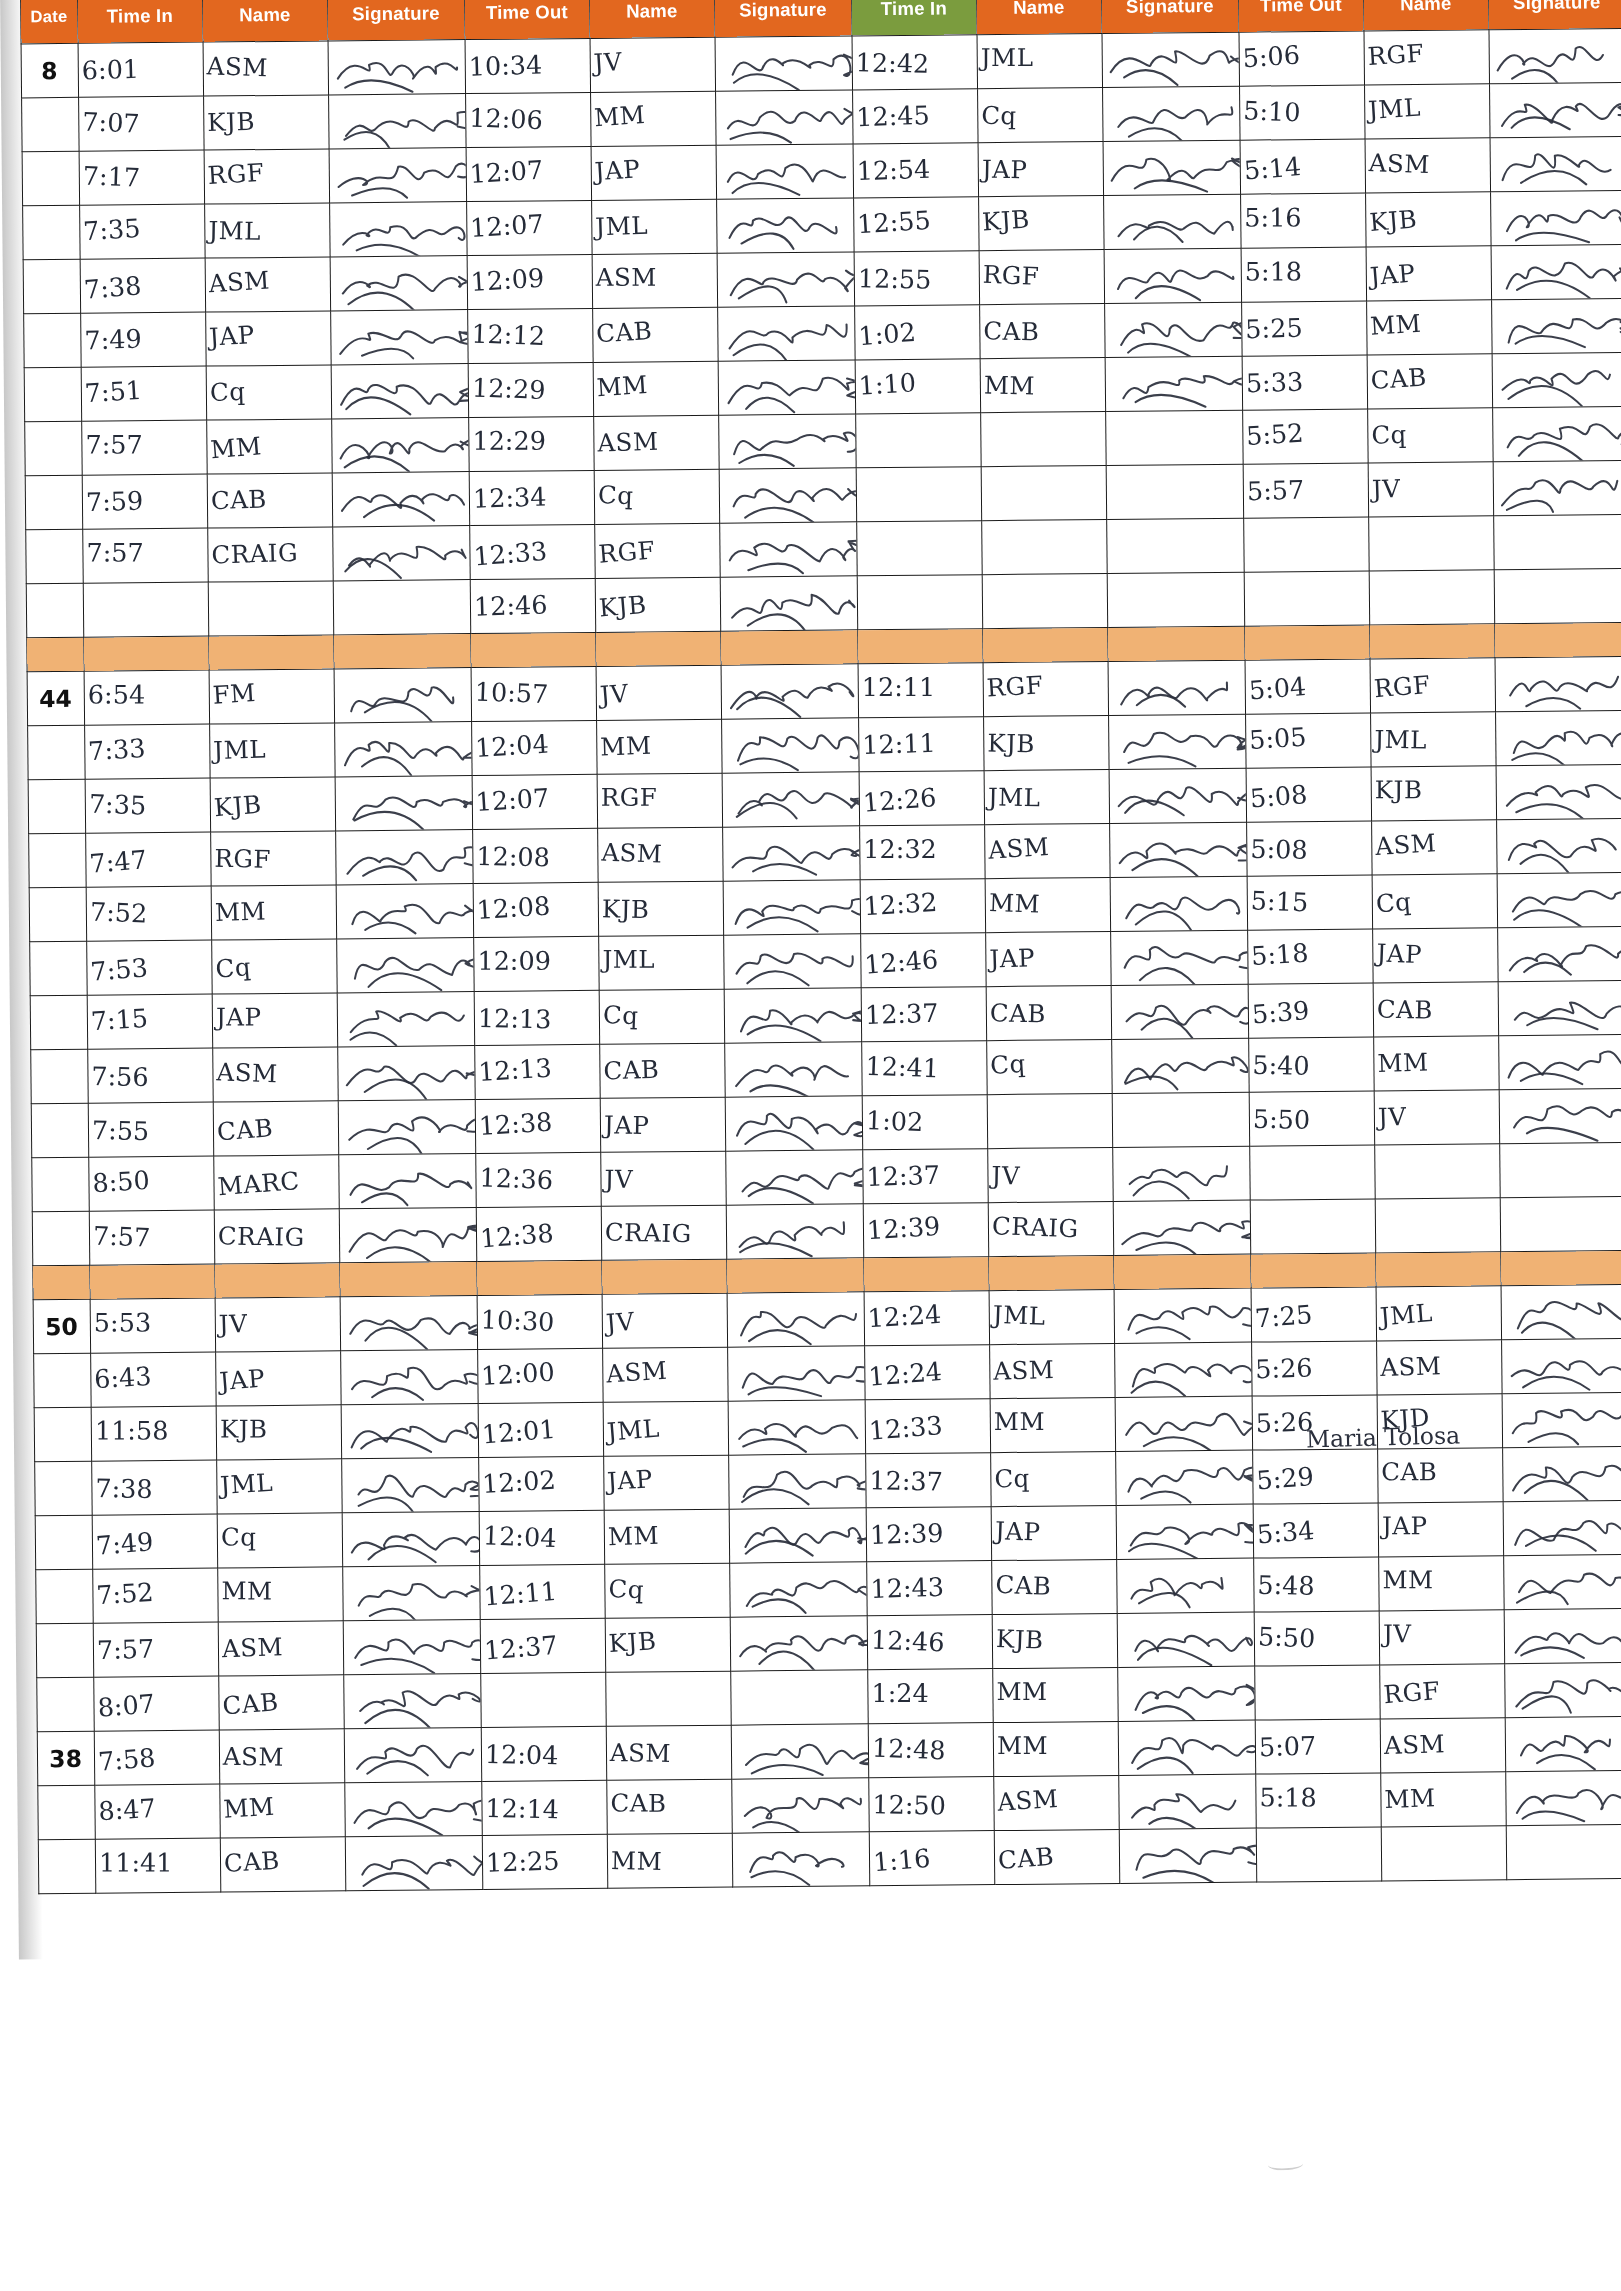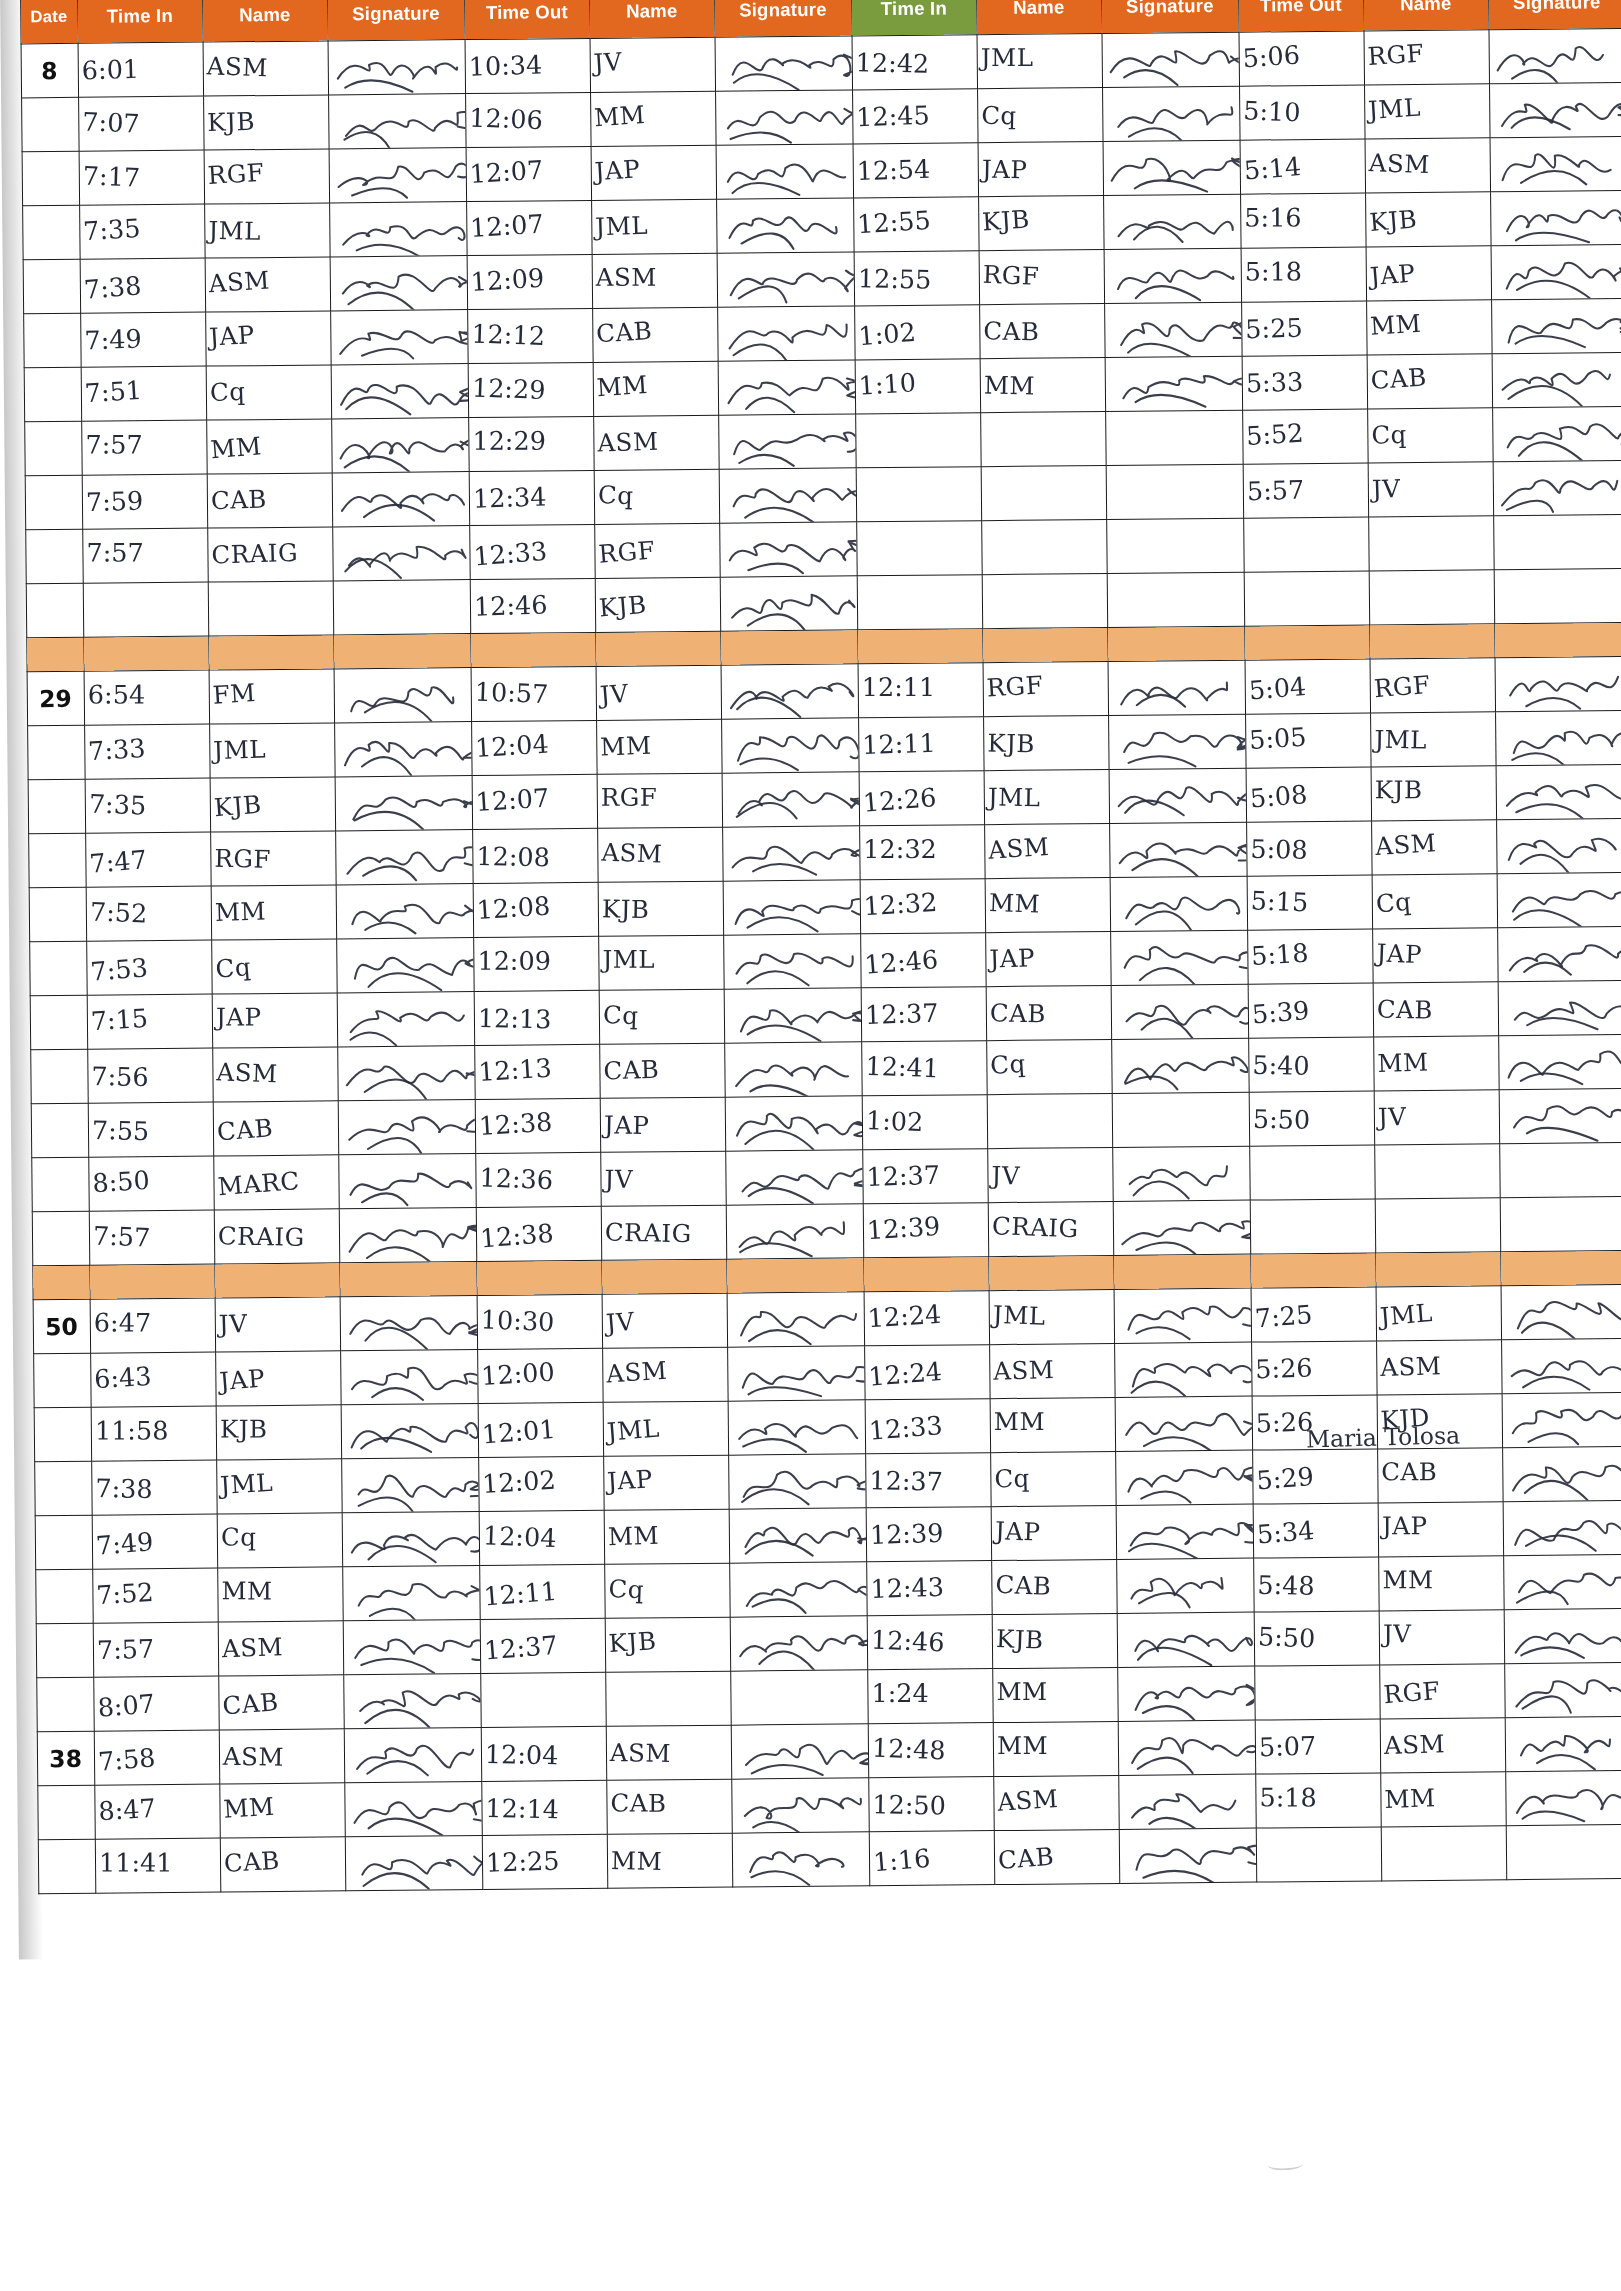--- a/index.html
+++ b/index.html
@@ -628,21 +628,21 @@
             <td></td>
             <td></td>
             <td></td>
             <td></td>
             <td></td>
             <td></td>
             <td></td>
             <td></td>
           </tr>
           <tr>
-            <td class="date-cell"><span>29</span></td>
+            <td class="date-cell"><span>44</span></td>
             <td class="ink"><span class="hw t s6">6:54</span></td>
             <td class="ink"><span class="hw n s1">FM</span></td>
             <td>
               <span class="sig">
                 <svg viewBox="0 0 140 54" preserveAspectRatio="none">
                   <path d="M 16.7 42.9 C 23.5 18.4 37.9 45.7 41.8 35.2 C 52.1 19.0 74.8 47.0 75.8 23.8 C 85.1 11.7 96.4 40.9 99.8 19.5 C 111.2 15.1 123.9 49.0 121.7 29.7"></path>
                   <path d="M 30.7 44.0 q 38.5 -24.5 68.6 9.9"></path>
                 </svg>
               </span>
             </td>
@@ -1096,21 +1096,21 @@
             <td></td>
             <td></td>
             <td></td>
             <td></td>
             <td></td>
             <td></td>
             <td></td>
           </tr>
           <tr>
             <td class="date-cell"><span>50</span></td>
-            <td class="ink"><span class="hw t s6">6:47</span></td>
+            <td class="ink"><span class="hw t s6">5:53</span></td>
             <td class="ink"><span class="hw n s3">JV</span></td>
             <td>
               <span class="sig">
                 <svg viewBox="0 0 140 54" preserveAspectRatio="none">
                   <path d="M 9.7 37.2 C 25.0 9.2 38.6 35.3 45.1 26.0 C 55.8 16.1 65.9 49.7 82.4 23.7 C 102.2 16.7 101.0 37.2 112.0 38.3 C 126.6 15.5 135.3 35.3 132.0 33.2 C 157.5 17.4 167.9 49.2 132.0 37.6 C 183.5 12.9 201.9 36.3 132.0 36.9"></path>
                   <path d="M 25.1 44.3 q 23.5 -30.0 63.4 9.4"></path>
                 </svg>
               </span>
             </td>
             <td class="ink"><span class="hw t s4">10:30</span></td>

